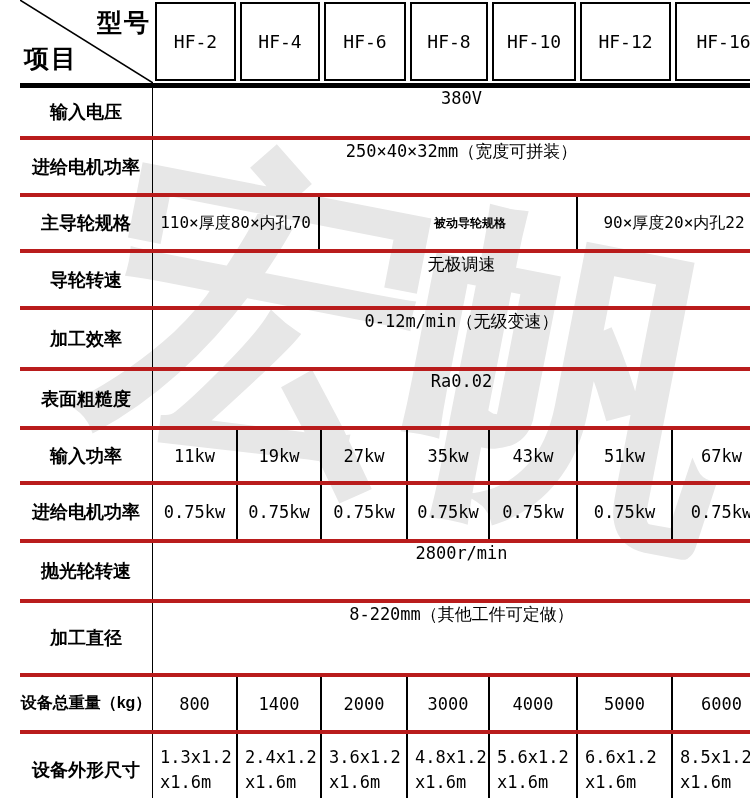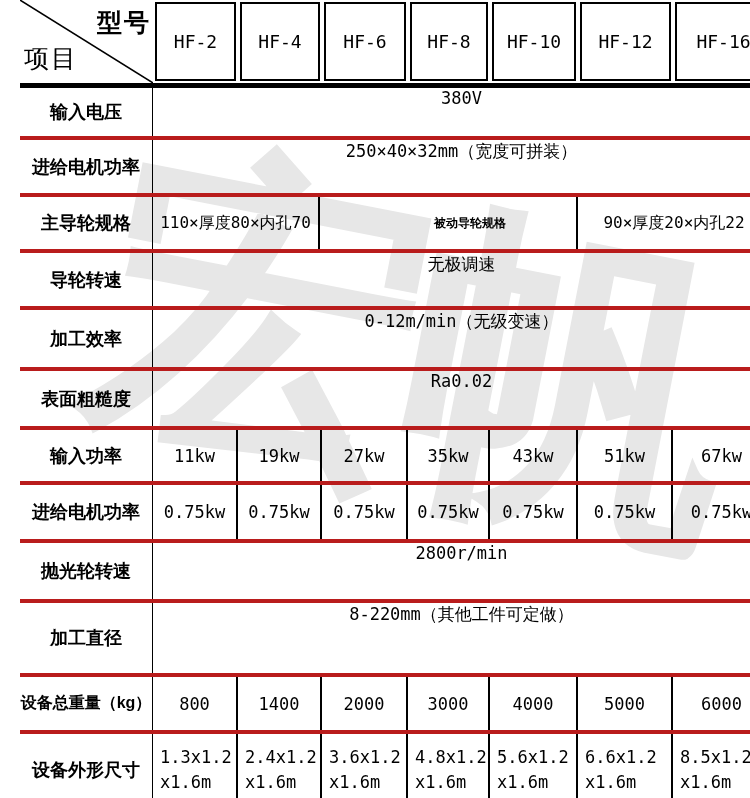--- a/index.html
+++ b/index.html
@@ -58,21 +58,21 @@
     font-size:25px;
     letter-spacing:2px;
     font-weight:bold;
   }
   .diag-bot{
     position:absolute;
     left:4px;
     bottom:8px;
     font-size:25px;
     letter-spacing:2px;
-    font-weight:normal;
+    font-weight:bold;
   }
   .models{
     flex:1;
     display:grid;
     grid-template-columns:85px 84px 86px 82px 88px 95px 97px;
   }
   .mbox{
     box-sizing:border-box;
     margin:2px 2px 0 2px;
     height:79px;

